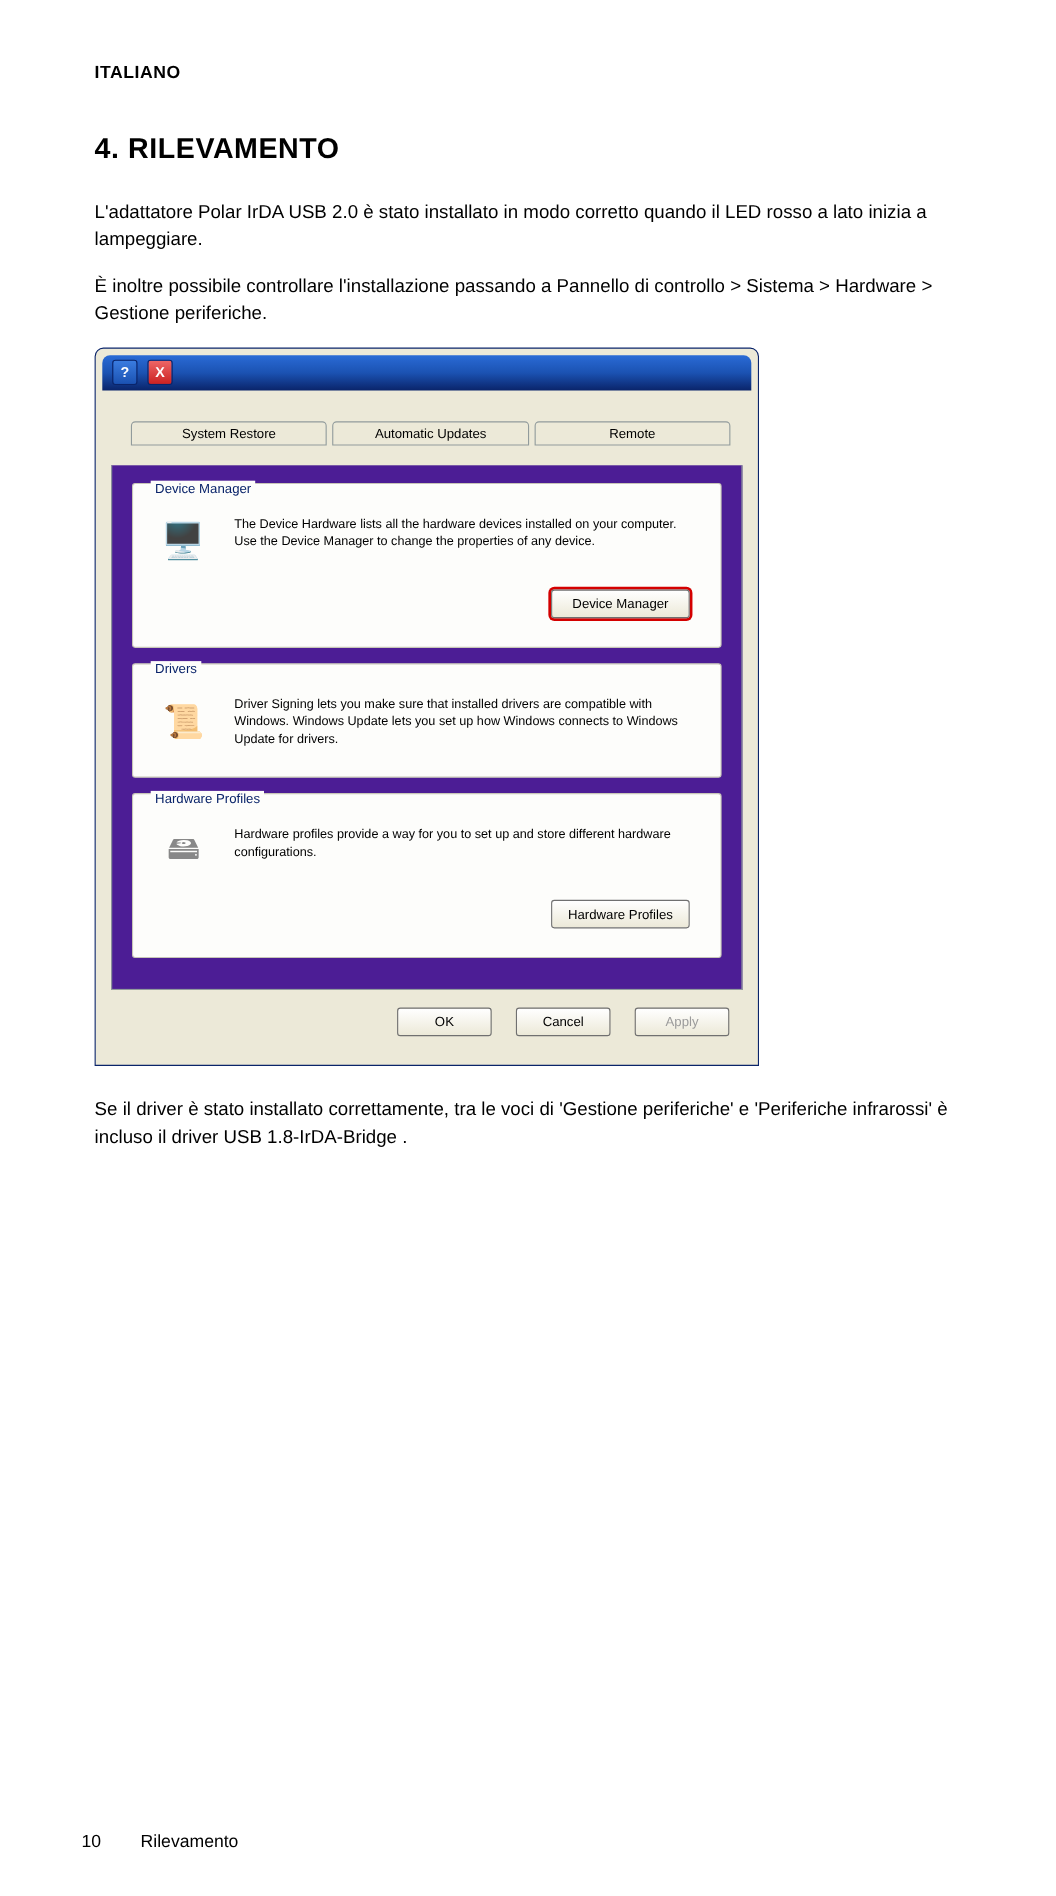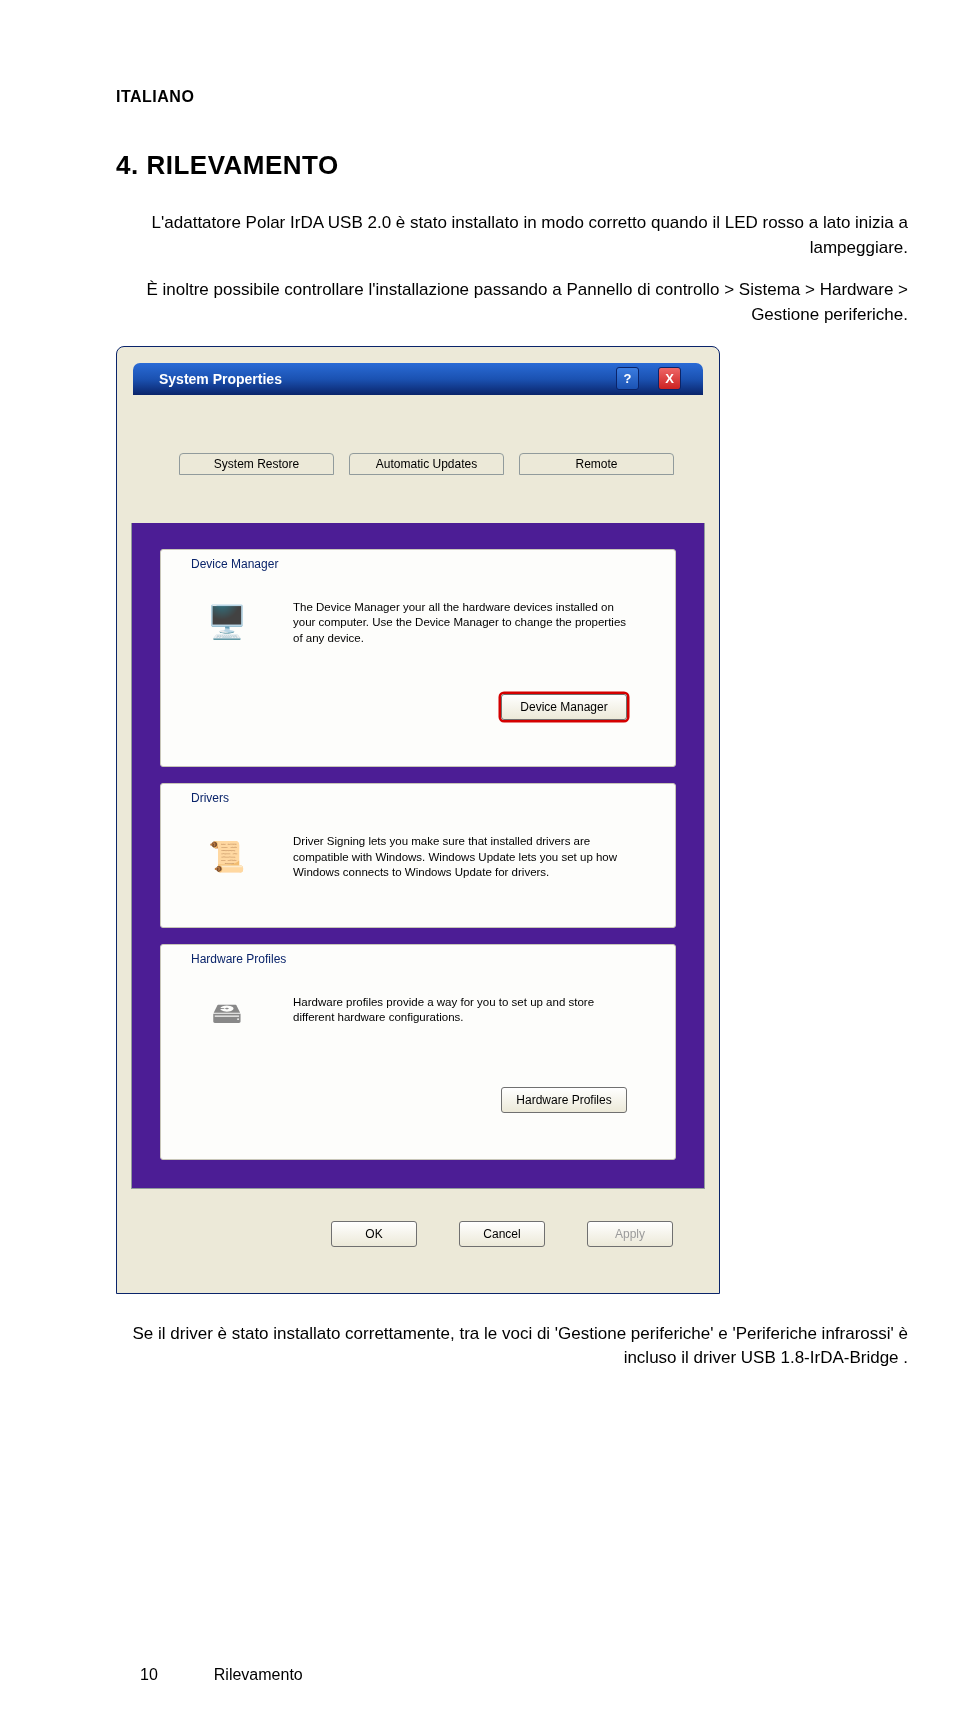--- a/index.html
+++ b/index.html
@@ -1,15 +1,15 @@
 <!DOCTYPE html>
 <html><head>
 <meta charset="utf-8">
 <style>
-  * { box-sizing: border-box; margin: 16px; padding: 0; }
+  * { box-sizing: border-box; margin: 6px; padding: 0; }
   body {
     width: 960px;
     height: 1724px;
     background: #fff;
     font-family: Arial, Helvetica, sans-serif;
     color: #000;
     position: relative;
     padding: 40px 68px 0 68px;
   }
   .header-label {
@@ -21,21 +21,20 @@
   .section-heading {
     font-size: 26px;
     font-weight: bold;
     letter-spacing: 0.5px;
     margin-bottom: 30px;
   }
   .body-text {
     font-size: 17px;
     line-height: 1.45;
     margin-bottom: 18px;
-    text-align: right;
   }
 
   
   .xp-window {
     width: 604px;
     border: 1px solid #0a246a;
     border-radius: 8px 8px 0 0;
     background: #ece9d8;
     font-family: Tahoma, Arial, sans-serif;
     font-size: 12px;
@@ -142,60 +141,59 @@
   }
   .xp-btn.highlight {
     box-shadow: 0 0 0 2.5px #d40000;
   }
   .xp-btn.disabled { color: #9b9b9b; }
   .dialog-btns { display: flex; justify-content: flex-end; gap: 10px; padding: 0 14px 14px 0; }
   .dialog-btns .xp-btn { min-width: 86px; }
 
   .footer {
     position: absolute;
-    bottom: 40px; left: 76px;
+    bottom: 40px; left: 50px;
     font-size: 16px;
     display: flex; gap: 24px; align-items: center;
   }
   .footer .pn { font-weight: normal; }
 </style>
 </head>
 <body>
 
 <div class="header-label">ITALIANO</div>
 
 <h1 class="section-heading">4. RILEVAMENTO</h1>
 
 <p class="body-text">L'adattatore Polar IrDA USB 2.0 è stato installato in modo corretto quando il LED rosso a lato inizia a lampeggiare.</p>
 <p class="body-text">È inoltre possibile controllare l'installazione passando a Pannello di controllo &gt; Sistema &gt; Hardware &gt; Gestione periferiche.</p>
 
 <div class="xp-window">
   <div class="titlebar">
-    <span class="title">System Properties</span>
     <div class="win-btn">?</div>
     <div class="win-btn close-btn">X</div>
   </div>
 
   <div class="tabstrip">
     <div class="tabrow">
       <div class="tab back-row">System Restore</div>
       <div class="tab back-row">Automatic Updates</div>
       <div class="tab back-row">Remote</div>
     </div>
   </div>
 
   <div class="tabbody">
 
     <div class="group">
       <div class="group-legend">Device Manager</div>
       <div class="group-row">
         <div class="icon-box">
             <span class="icon-device">🖥️</span>
           </div>
-        <div class="group-desc">The Device Manager your all the hardware devices installed on your computer. Use the Device Manager to change the properties of any device.</div>
+        <div class="group-desc">The Device Hardware lists all the hardware devices installed on your computer. Use the Device Manager to change the properties of any device.</div>
       </div>
       <div class="btn-row">
         <button class="xp-btn highlight">Device Manager</button>
       </div>
     </div>
 
     <div class="group">
       <div class="group-legend">Drivers</div>
       <div class="group-row">
         <div class="icon-box">

